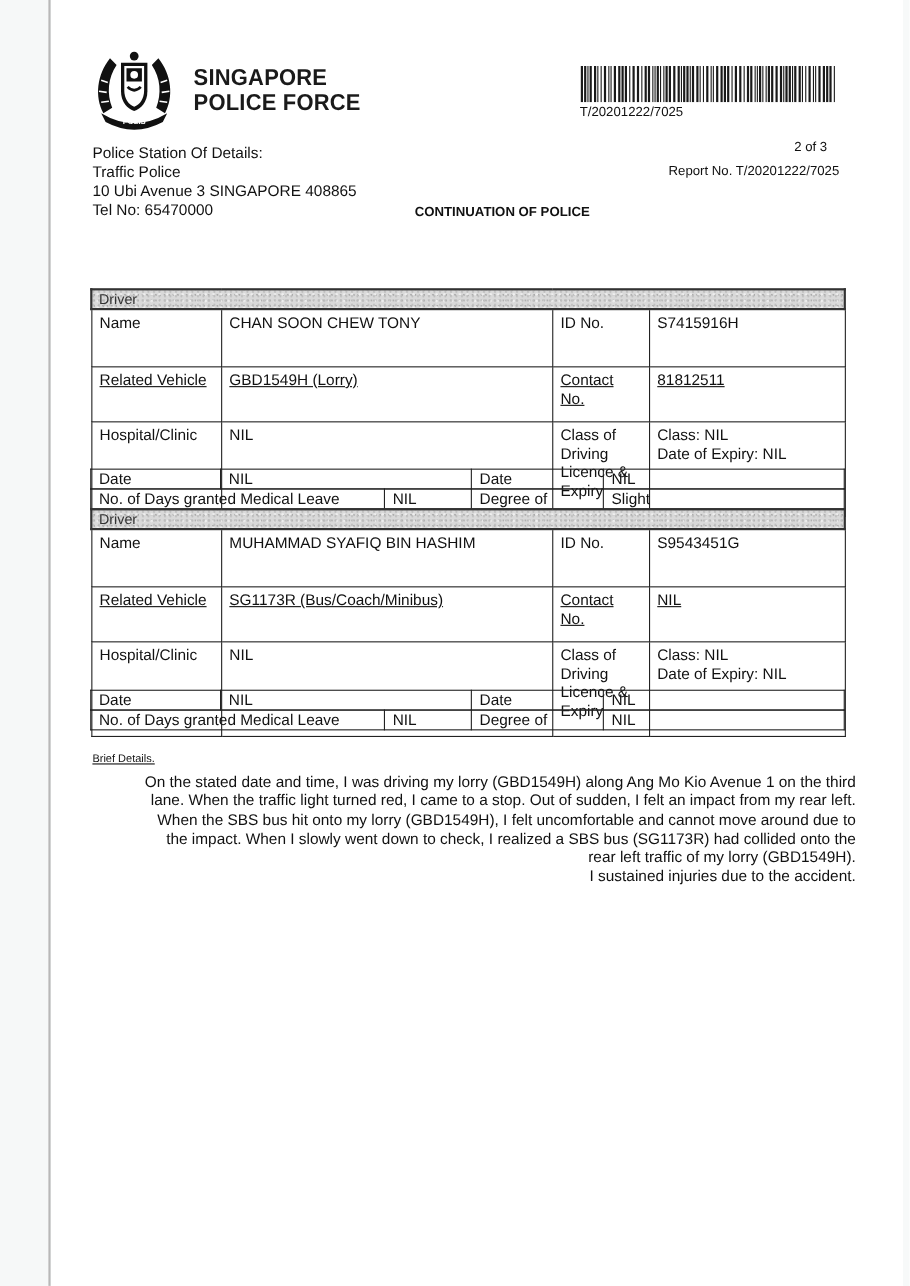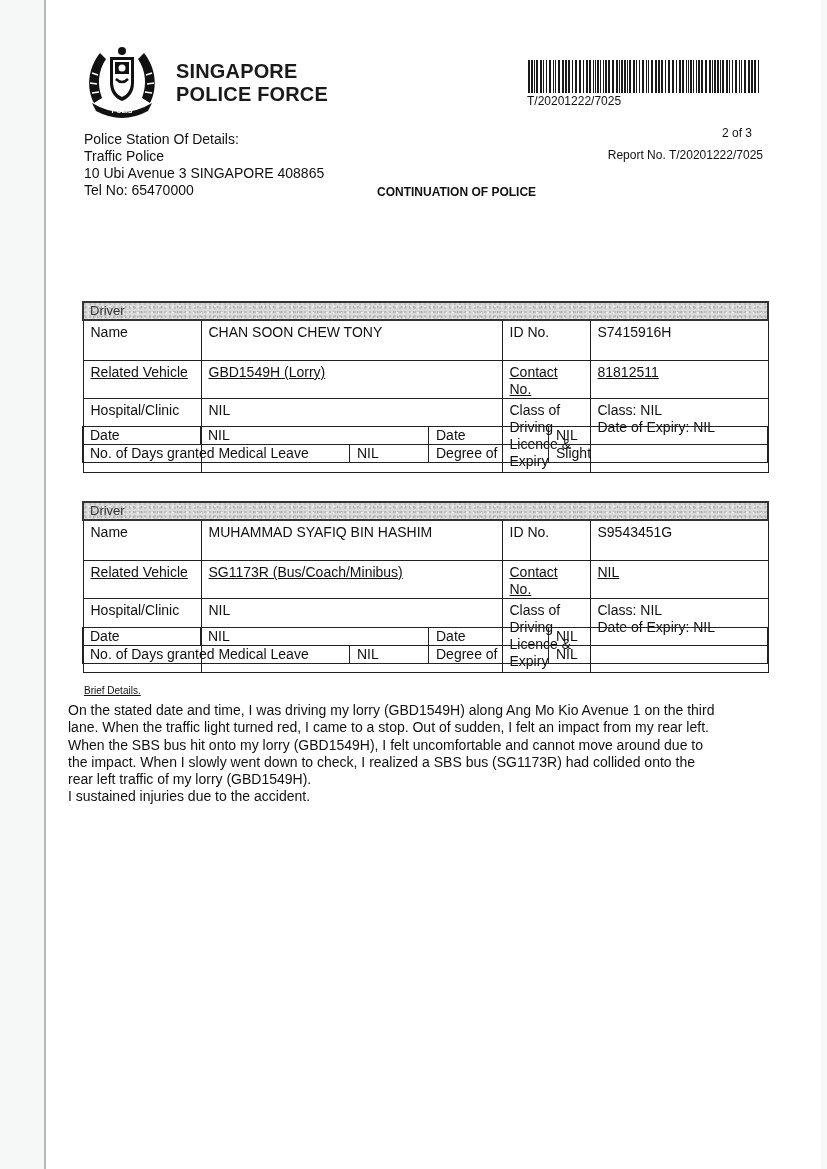--- a/index.html
+++ b/index.html
@@ -25,41 +25,41 @@
   .barcode { position: absolute; left: 527px; top: 60px; width: 235px; height: 33px; }
   .barcode-text { position: absolute; left: 527px; top: 94px; width: 235px; text-align: left; font-size: 12px; }
   .page-num { position: absolute; right: 75px; top: 126px; font-size: 12px; }
   .report-no { position: absolute; right: 64px; top: 148px; font-size: 12px; }
   
   .origin { position: absolute; left: 84px; top: 131px; font-size: 14px; line-height: 17px; }
   .continuation { position: absolute; left: 377px; top: 185px; font-size: 12px; font-weight: bold; }
   
   .tbl {
     position: absolute; left: 82px; width: 685px;
-    border-collapse: collapse; font-size: 14px; table-layout: fixed; margin-top: 39px;
-  }
-  .tbl td { border: 1px solid #222; padding: 0 7px; vertical-align: top; line-height: 17px; }
+    border-collapse: collapse; font-size: 14px; table-layout: fixed;
+  }
+  .tbl td { border: 1px solid #222; padding: 12px 7px; vertical-align: top; line-height: 17px; }
   .tbl .hdr td {
     height: 16px; padding: 0 6px; font-size: 13px; line-height: 16px; color: #333;
     background-color: #d9d9d9;
     background-image:
       radial-gradient(circle at 20% 30%, #bdbdbd 0.8px, transparent 1.2px),
       radial-gradient(circle at 70% 60%, #f0f0f0 0.9px, transparent 1.3px),
       radial-gradient(circle at 45% 80%, #a9a9a9 0.6px, transparent 1px);
     background-size: 5px 4px, 7px 6px, 4px 5px;
     border: 2px solid #333;
   }
   .tbl .r-name td { height: 36px; padding-top: 3px; }
   .tbl .r-veh td { height: 33px; padding-top: 3px; text-decoration: underline; }
   .tbl .r-hosp td { height: 70px; padding-top: 3px; }
   .sub { position: absolute; left: 82px; width: 685px; border-collapse: collapse; font-size: 14px; table-layout: fixed; }
   .sub td { border: 1px solid #222; padding: 0 7px; height: 17px; line-height: 17px; vertical-align: bottom; margin-top: 20px; }
   
   .brief-title { position: absolute; left: 84px; top: 685px; font-size: 10px; text-decoration: underline; }
-  .brief-body { position: absolute; left: 68px; top: 702px; width: 690px; font-size: 14px; line-height: 17.3px; }
+  .brief-body { position: absolute; left: 88px; top: 702px; width: 690px; font-size: 14px; line-height: 17.3px; text-align: right; }
   .brief-body p { margin: 0; }
 </style>
 </head>
 <body>
 
 <div class="scan-edge-left"></div>
 <div class="scan-edge-right"></div>
 
 <svg class="logo" viewBox="0 0 76 76">
   <path d="M10 60 C2 45 4 25 16 10 L22 16 C14 28 13 42 18 55 Z" fill="#111"></path>

